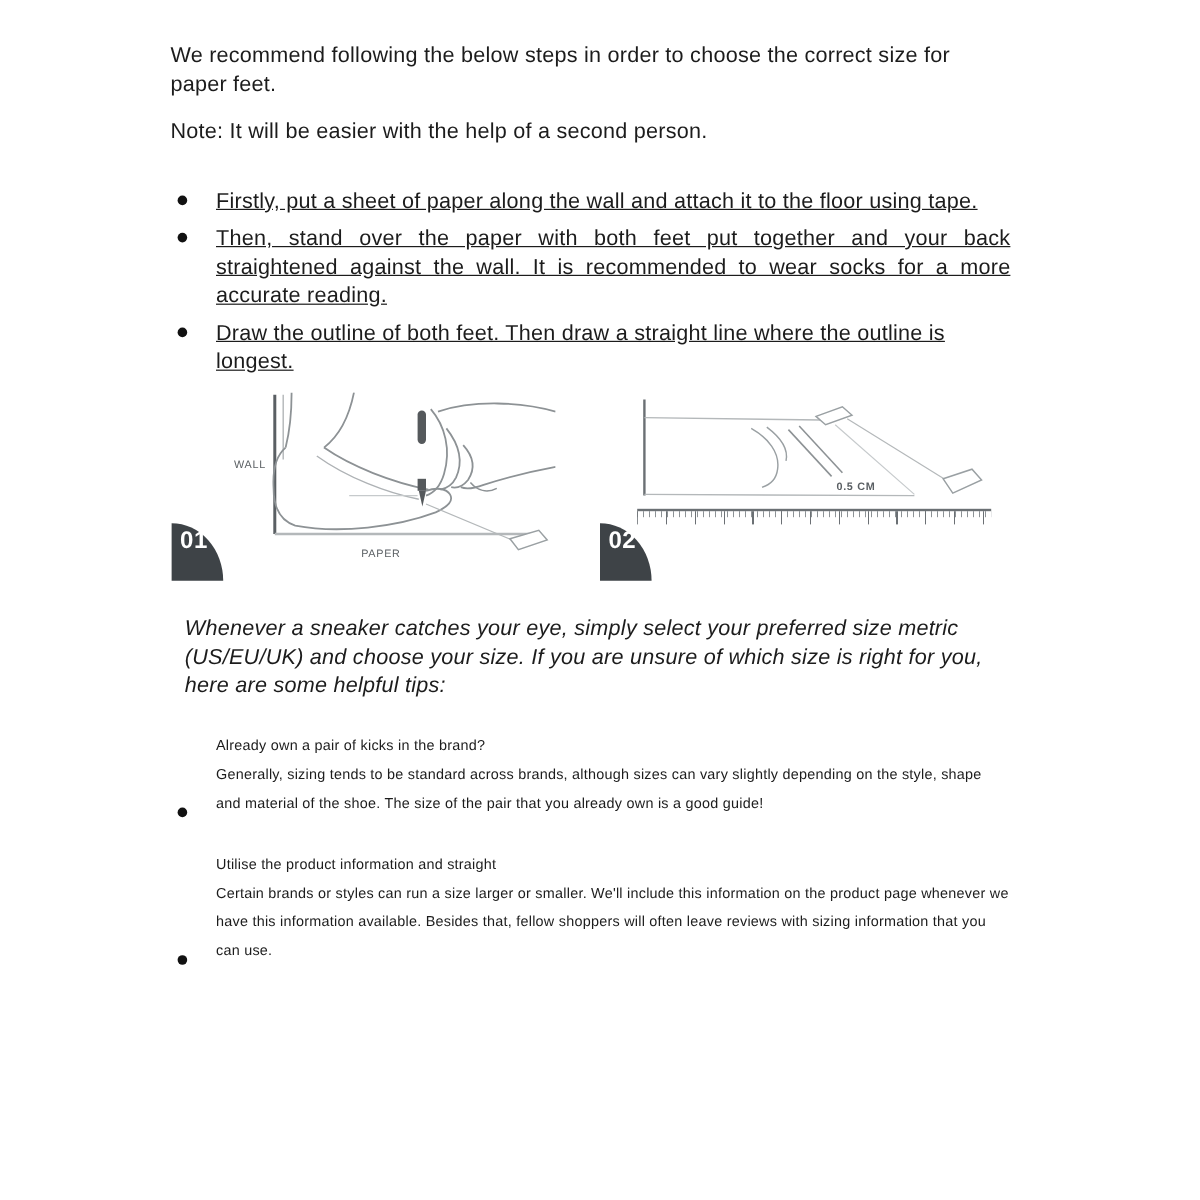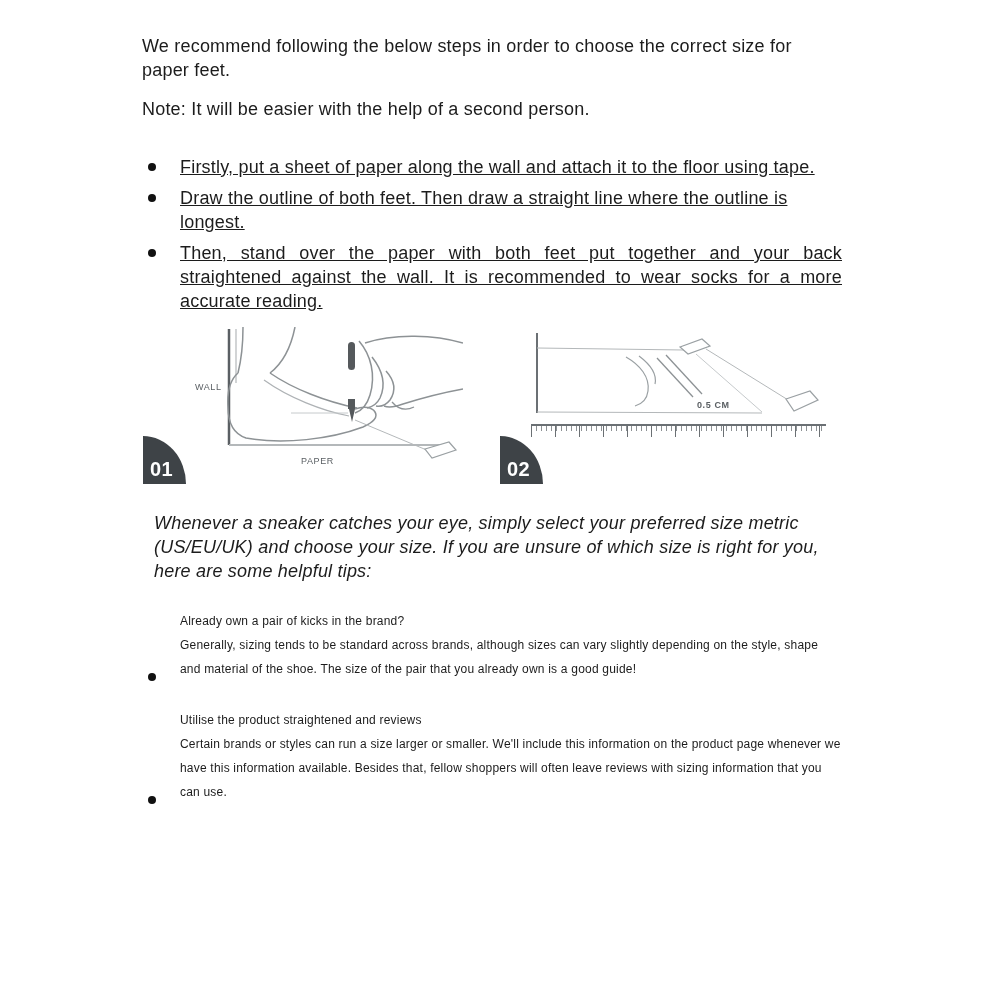--- a/index.html
+++ b/index.html
@@ -77,21 +77,21 @@
     width: 43px;
     height: 48px;
     background: #3e4347;
     border-radius: 0 100% 0 0;
     color: #ffffff;
     font-size: 20px;
     font-weight: bold;
     letter-spacing: 0.5px;
     display: flex;
     align-items: flex-end;
-    padding: 0 0 3px 7px;
+    padding: 0 0 21px 7px;
     box-sizing: border-box;
   }
   .diagram svg { display: block; }
   .svg-label {
     font-family: "Liberation Sans", sans-serif;
     fill: #5a5f63;
     letter-spacing: 0.6px;
   }
   .ruler {
     position: absolute;
@@ -129,25 +129,25 @@
   <p class="para intro">We recommend following the below steps in order to choose the correct size for paper feet.</p>
   <p class="para note">Note: It will be easier with the help of a second person.</p>
 
   <ul class="blist steps">
     <li>
       <span class="dot"></span>
       <span class="li-text">Firstly, put a sheet of paper along the wall and attach it to the floor using tape.</span>
     </li>
     <li>
       <span class="dot"></span>
-      <span class="li-text">Draw the outline of both feet. Then draw a straight line where the outline is longest.</span>
+      <span class="li-text justify">Then, stand over the paper with both feet put together and your back straightened against the wall. It is recommended to wear socks for a more accurate reading.</span>
     </li>
     <li>
       <span class="dot"></span>
-      <span class="li-text justify">Then, stand over the paper with both feet put together and your back straightened against the wall. It is recommended to wear socks for a more accurate reading.</span>
+      <span class="li-text">Draw the outline of both feet. Then draw a straight line where the outline is longest.</span>
     </li>
   </ul>
 
   <div class="diagram-row">
 
     <div class="diagram d1">
       <svg width="320" height="160" viewBox="0 0 320 160">
 
         <line x1="86" y1="2" x2="86" y2="118" stroke="#5a5f63" stroke-width="2.5"></line>
         <line x1="93" y1="2" x2="93" y2="56" stroke="#b4b8ba" stroke-width="1.2"></line>
@@ -220,18 +220,18 @@
     <span class="dot"></span>
     <span class="li-text">
       <span class="tip-title">Already own a pair of kicks in the brand?</span>
       <span class="tip-body">Generally, sizing tends to be standard across brands, although sizes can vary slightly depending on the style, shape and material of the shoe. The size of the pair that you already own is a good guide!</span>
     </span>
   </div>
 
   <div class="tip tip2">
     <span class="dot"></span>
     <span class="li-text">
-      <span class="tip-title">Utilise the product straightened and reviews</span>
+      <span class="tip-title">Utilise the product information and straight</span>
       <span class="tip-body">Certain brands or styles can run a size larger or smaller. We'll include this information on the product page whenever we have this information available. Besides that, fellow shoppers will often leave reviews with sizing information that you can use.</span>
     </span>
   </div>
 
 </div>
 
 </body></html>

